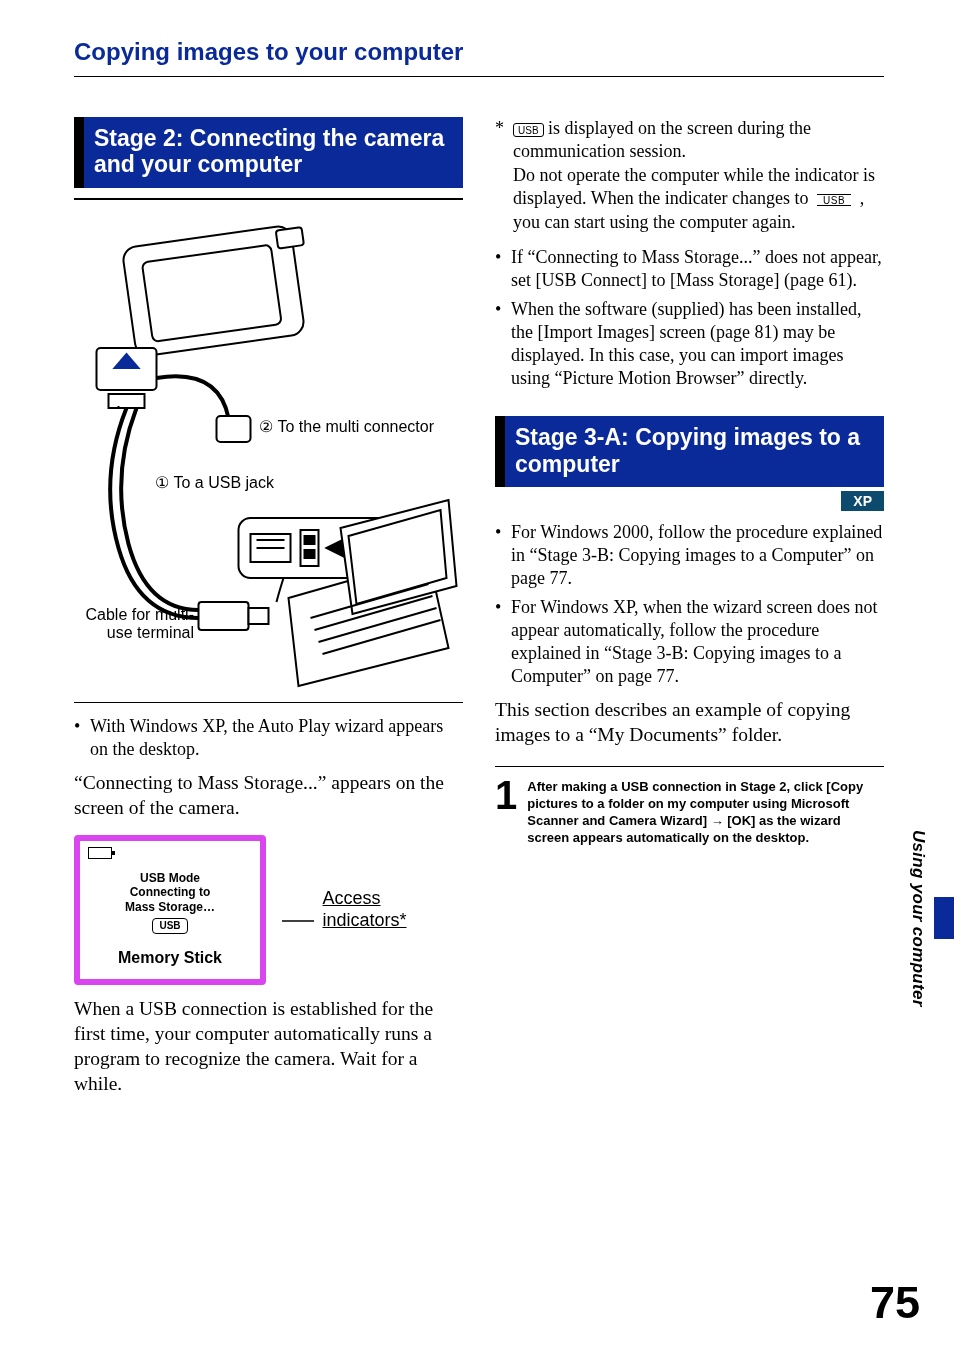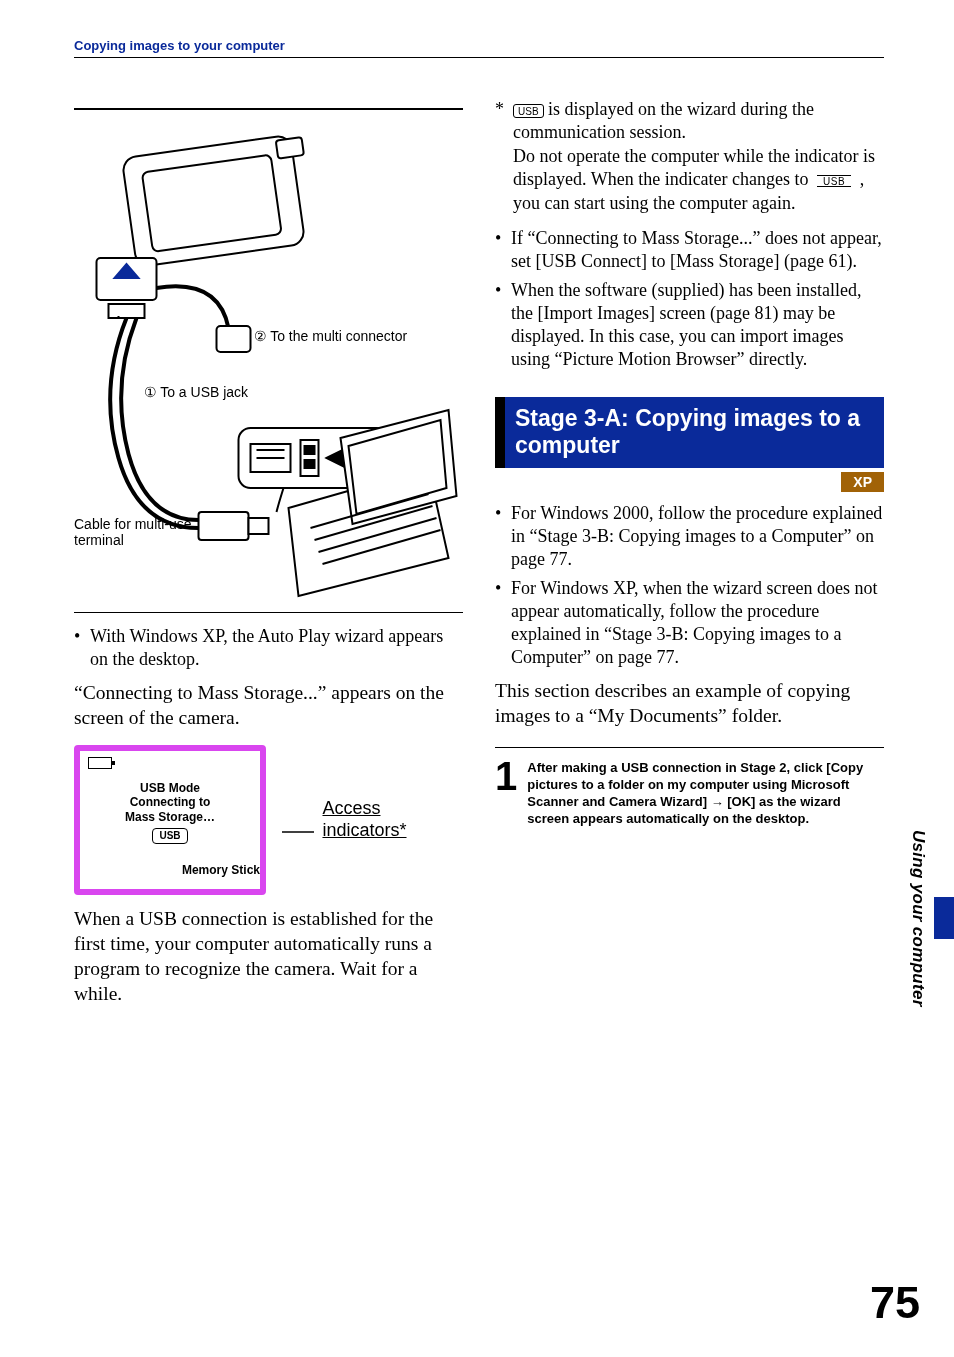--- a/index.html
+++ b/index.html
@@ -16,22 +16,22 @@
     position: absolute;
     top: 38px;
     left: 74px;
     right: 20px;
     bottom: 40px;
   }
   .running-head {
     color: #0a2a9a;
     font-family: Arial, Helvetica, sans-serif;
     font-weight: bold;
-    font-size: 13px;
-    margin-bottom: 4px;
+    font-size: 24px;
+    margin-bottom: 10px;
   }
   .head-rule {
     border: none;
     border-top: 1px solid #000;
     margin-bottom: 40px;
     width: 810px;
   }
   .columns {
     display: flex;
     gap: 32px;
@@ -66,51 +66,51 @@
     margin-top: 18px;
     margin-bottom: 12px;
     padding-bottom: 14px;
     border-bottom: 1px solid #000;
   }
   .figure {
     width: 100%;
     position: relative;
     height: 470px;
   }
-  .fig-label { font-family: Arial, Helvetica, sans-serif; font-size: 14px; line-height: 1.15; position: absolute; }
+  .fig-label { font-family: Arial, Helvetica, sans-serif; font-size: 16px; line-height: 1.15; position: absolute; text-align: right; }
   .bullets { list-style: none; margin-top: 8px; }
   .bullets li { position: relative; padding-left: 16px; font-size: 18px; line-height: 1.28; margin-bottom: 6px; }
   .bullets li::before { content: "•"; position: absolute; left: 0; top: 0; }
   .para { font-size: 19.5px; line-height: 1.28; margin-top: 10px; }
   .screen-row { display: flex; align-items: center; gap: 16px; margin-top: 14px; margin-bottom: 12px; }
   .mini-screen {
     width: 200px; height: 150px; border: 6px solid #d946ef; border-radius: 4px; position: relative;
     font-family: Arial, Helvetica, sans-serif;
   }
   .mini-screen .batt { position: absolute; top: 6px; left: 8px; width: 24px; height: 12px; border: 1.5px solid #000; }
   .mini-screen .batt::after { content:""; position:absolute; right:-4px; top:3px; width:3px; height:4px; background:#000; }
   .mini-screen .center-text { position:absolute; left:0; right:0; top:30px; text-align:center; font-weight:bold; font-size:12px; line-height:1.2; }
   .mini-screen .usb-badge { display:inline-block; border:1.5px solid #000; border-radius:4px; padding:1px 6px; font-size:10px; margin-top:4px; }
-  .mini-screen .ms { position:absolute; left:0; right:0; bottom:12px; text-align:right; font-weight:bold; font-size:12px; }
+  .mini-screen .ms { position:absolute; left:0; right:0; bottom:12px; text-align:center; font-weight:bold; font-size:16px; }
   .access-label { font-family: Arial, Helvetica, sans-serif; font-size: 18px; line-height:1.2; }
   
   .asterisk-note { font-size: 18px; line-height: 1.3; padding-left: 18px; position: relative; }
   .asterisk-note::before { content: "*"; position: absolute; left: 0; top: 0; }
   .inline-icon {
     display:inline-block; border:1px solid #000; border-radius:3px; font-size:10px;
     padding:0 4px; font-family: Arial, Helvetica, sans-serif; vertical-align: middle;
     line-height: 14px; height: 14px;
   }
   .inline-usb-label {
     display:inline-block; border-top:1px solid #000; border-bottom:1px solid #000;
     font-size:10px; padding:0 6px; font-family: Arial, Helvetica, sans-serif; vertical-align: middle;
     letter-spacing: 0.5px; line-height:12px; height:12px; margin: 0 4px;
   }
   .xp-badge {
-    display:inline-block; background:#a16207; color:#fff; font-family: Arial, Helvetica, sans-serif;
+    display:inline-block; background:#0c4a6e; color:#fff; font-family: Arial, Helvetica, sans-serif;
     font-weight:bold; font-size:14px; padding:2px 12px; float:right; margin-top:4px;
   }
   .step-rule { border-top: 1px solid #000; margin: 18px 0 12px 0; }
   .step {
     display:flex; gap:10px; align-items:flex-start;
   }
   .step-num {
     font-family: Arial, Helvetica, sans-serif;
     font-weight: bold;
     font-size: 40px;
@@ -153,20 +153,23 @@
 </head>
 <body>
 
 <div class="page">
   <div class="running-head">Copying images to your computer</div>
   <hr class="head-rule">
 
   <div class="columns">
 
     <div class="col">
+      <div class="stage-bar">
+        <span>Stage 2: Connecting the camera and your computer</span>
+      </div>
       <div class="stage-underline"></div>
 
 
       <div class="figure-box">
         <div class="figure">
           
           <svg viewBox="0 0 380 470" width="100%" height="100%">
 
             <g stroke="#000" stroke-width="2" fill="#fff">
               <rect x="50" y="18" width="170" height="110" rx="14" transform="rotate(-8 135 73)"></rect>
@@ -253,21 +256,21 @@
             </svg>
           <div class="access-label">Access indicators*</div>
         </div>
       </div>
 
       <p class="para">When a USB connection is established for the first time, your computer automatically runs a program to recognize the camera. Wait for a while.</p>
     </div>
 
     <div class="col">
       <div class="asterisk-note">
-        <span class="inline-icon">USB</span><span> is displayed on the wizard during the communication session.</span>
+        <span class="inline-icon">USB</span><span> is displayed on the screen during the communication session.</span>
         <br>
         <span>Do not operate the computer while the indicator is displayed. When the indicater changes to </span><span class="inline-usb-label">USB</span><span> , you can start using the computer again.</span>
       </div>
 
       <ul class="bullets" style="margin-top:12px;">
         <li>If “Connecting to Mass Storage...” does not appear, set [USB Connect] to [Mass Storage] (page 61).</li>
         <li>When the software (supplied) has been installed, the [Import Images] screen (page 81) may be displayed. In this case, you can import images using “Picture Motion Browser” directly.</li>
       </ul>
 
       <div style="height:20px"></div>

